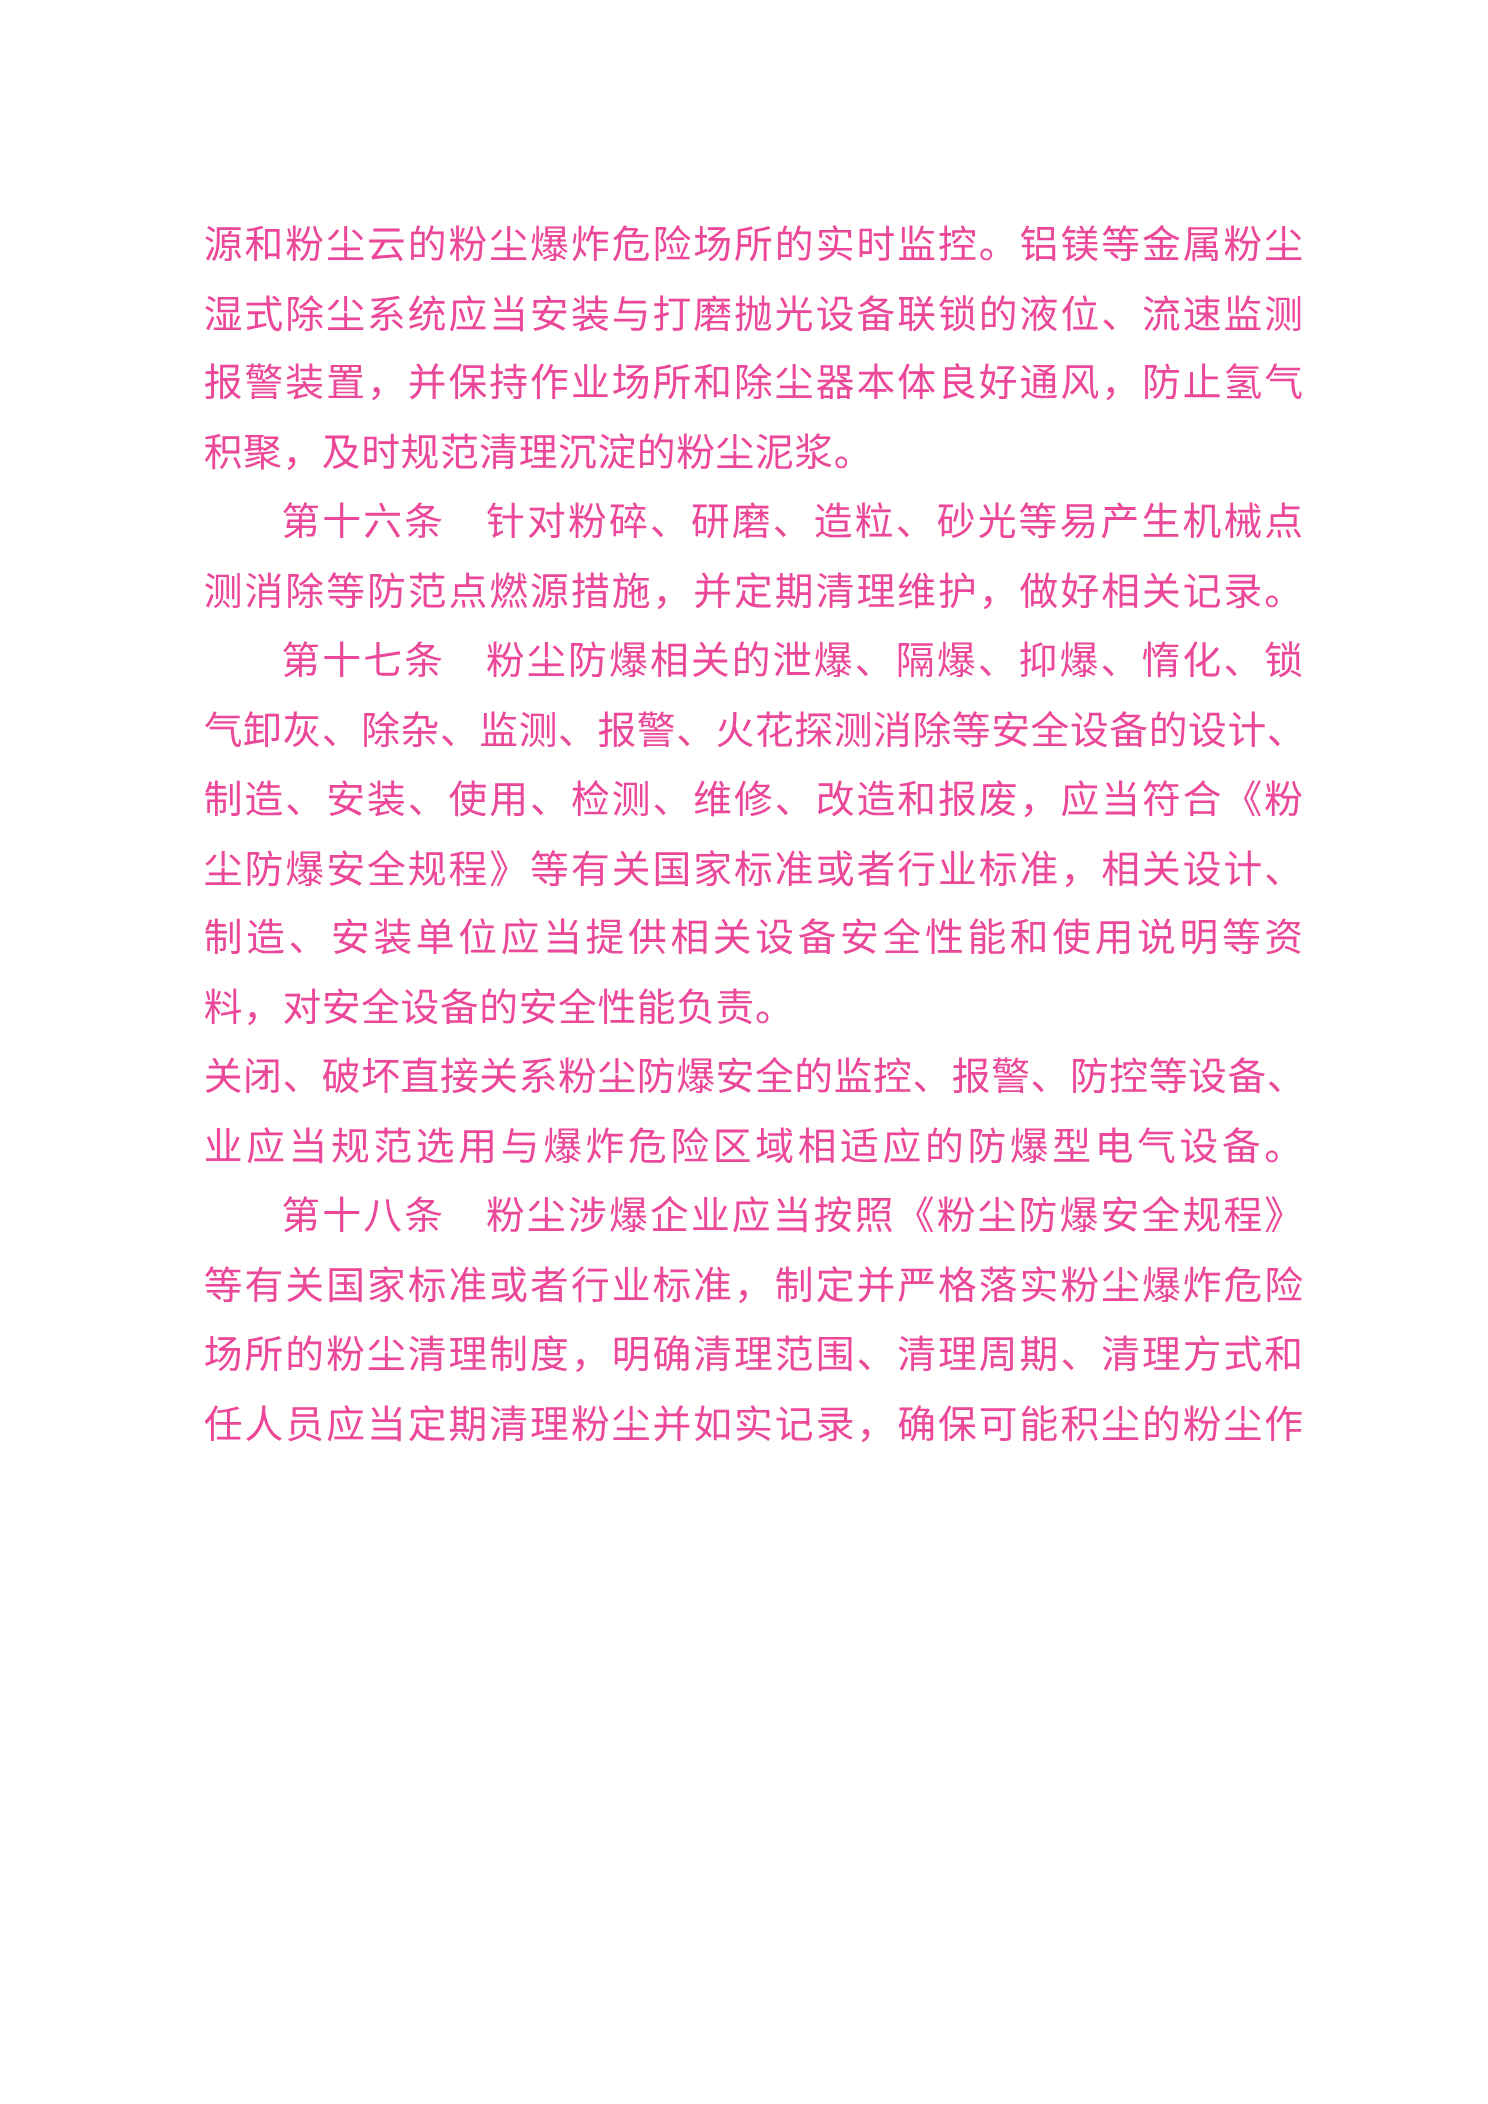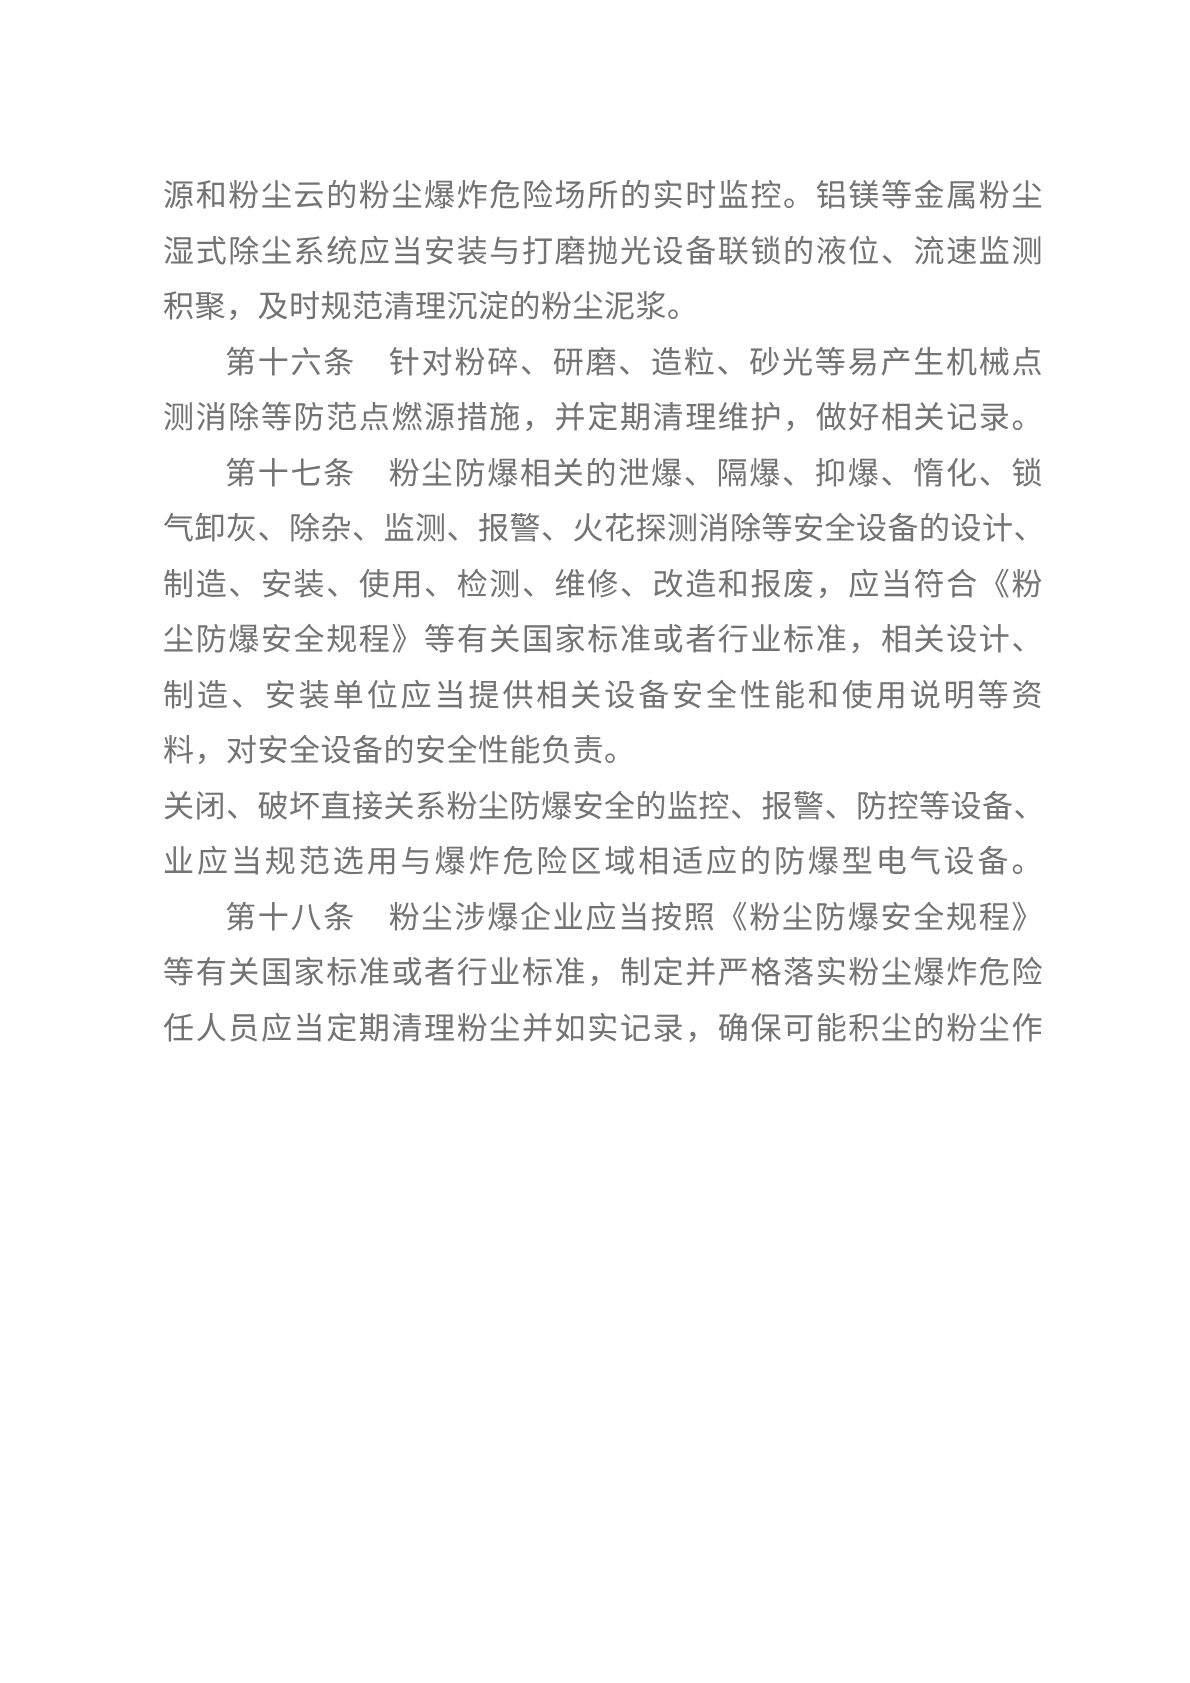--- a/index.html
+++ b/index.html
@@ -13,21 +13,21 @@
     height: 1683px;
     background: #ffffff;
     overflow: hidden;
     font-family: "Liberation Serif", "DejaVu Serif", serif;
   }
   .text-block {
     position: absolute;
     left: 163px;
     top: 168px;
     width: 880px;
-    color: #737373;
+    color: #ec4899;
     font-size: 31px;
     line-height: 55.5px;
     letter-spacing: 0.5px;
   }
   .line {
     width: 100%;
     height: 55.5px;
     text-align: justify;
     text-align-last: justify;
     white-space: nowrap;
@@ -39,28 +39,30 @@
     text-indent: 2em;
   }
 </style>
 </head>
 <body>
 
 <div class="page">
   <div class="text-block">
     <div class="line">源和粉尘云的粉尘爆炸危险场所的实时监控。铝镁等金属粉尘</div>
     <div class="line">湿式除尘系统应当安装与打磨抛光设备联锁的液位、流速监测</div>
+    <div class="line">报警装置，并保持作业场所和除尘器本体良好通风，防止氢气</div>
     <div class="line end">积聚，及时规范清理沉淀的粉尘泥浆。</div>
     <div class="line indent">第十六条　针对粉碎、研磨、造粒、砂光等易产生机械点</div>
     <div class="line">测消除等防范点燃源措施，并定期清理维护，做好相关记录。</div>
     <div class="line indent">第十七条　粉尘防爆相关的泄爆、隔爆、抑爆、惰化、锁</div>
     <div class="line">气卸灰、除杂、监测、报警、火花探测消除等安全设备的设计、</div>
     <div class="line">制造、安装、使用、检测、维修、改造和报废，应当符合《粉</div>
     <div class="line">尘防爆安全规程》等有关国家标准或者行业标准，相关设计、</div>
     <div class="line">制造、安装单位应当提供相关设备安全性能和使用说明等资</div>
     <div class="line end">料，对安全设备的安全性能负责。</div>
     <div class="line">关闭、破坏直接关系粉尘防爆安全的监控、报警、防控等设备、</div>
     <div class="line">业应当规范选用与爆炸危险区域相适应的防爆型电气设备。</div>
     <div class="line indent">第十八条　粉尘涉爆企业应当按照《粉尘防爆安全规程》</div>
     <div class="line">等有关国家标准或者行业标准，制定并严格落实粉尘爆炸危险</div>
+    <div class="line">场所的粉尘清理制度，明确清理范围、清理周期、清理方式和</div>
     <div class="line">任人员应当定期清理粉尘并如实记录，确保可能积尘的粉尘作</div>
   </div>
 </div>
 
 </body></html>

